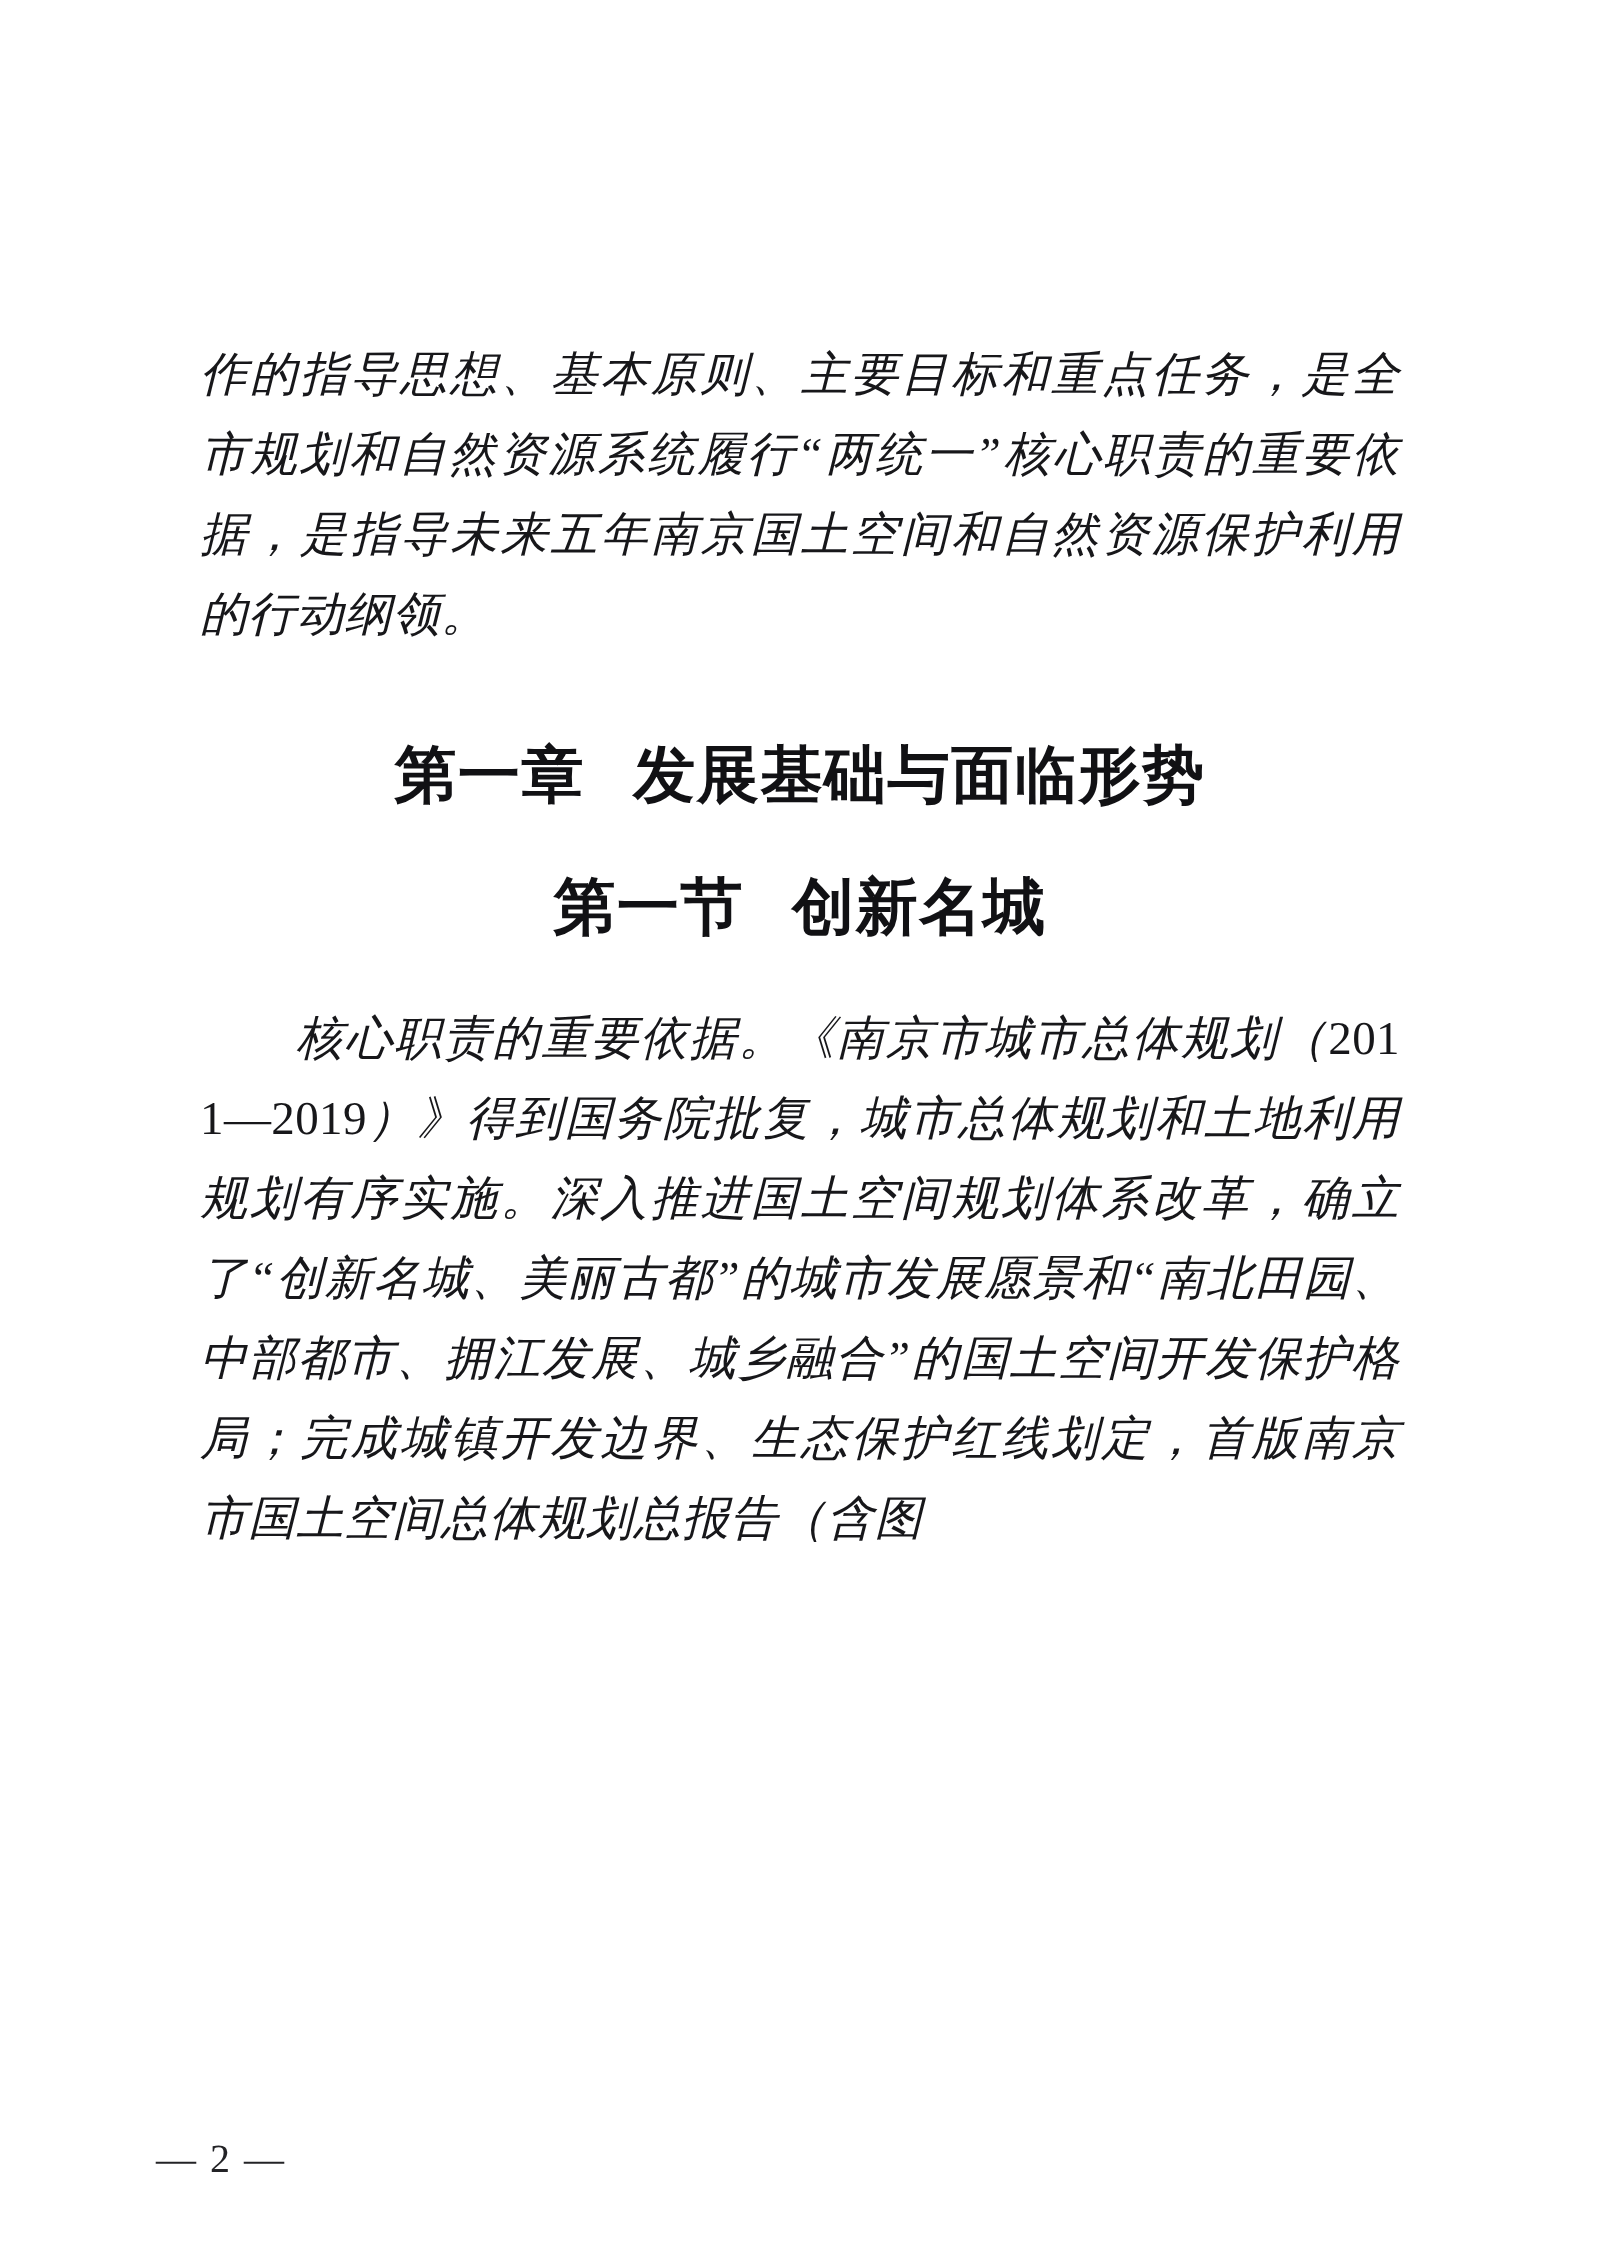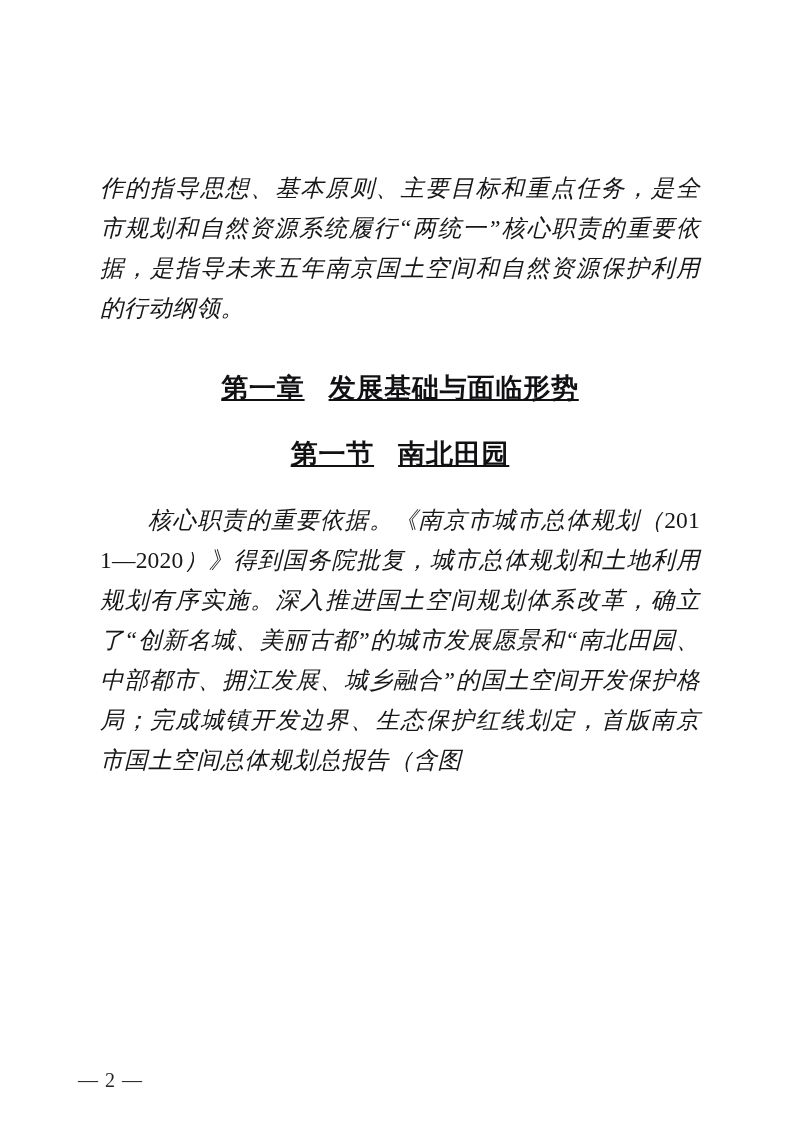--- a/index.html
+++ b/index.html
@@ -53,28 +53,27 @@
     font-style: normal;
     font-family: "Liberation Serif", "DejaVu Serif", serif;
     letter-spacing: 0.2px;
   }
 
   
   .heading-chapter,
   .heading-section {
     font-family: "Liberation Sans", "DejaVu Sans", sans-serif;
     font-weight: 700;
-    font-size: 27px;
+    font-size: 31px;
     line-height: 40px;
     text-align: center;
     color: #111114;
     margin: 0;
     font-style: normal;
     letter-spacing: 0.8px;
-    text-decoration: underline;
   }
 
   .heading-chapter .gap,
   .heading-section .gap {
     display: inline-block;
     width: 24px;
   }
 
   
   .spacer-1 { height: 40px; }   
@@ -115,27 +114,27 @@
 
     <div class="spacer-1"></div>
 
     <h1 class="heading-chapter">
       <span>第一章</span><span class="gap"></span><span>发展基础与面临形势</span>
     </h1>
 
     <div class="spacer-2"></div>
 
     <h2 class="heading-section">
-      <span>第一节</span><span class="gap"></span><span>南北田园</span>
+      <span>第一节</span><span class="gap"></span><span>创新名城</span>
     </h2>
 
     <div class="spacer-3"></div>
 
 
-    <p class="para indent"><span>核心职责的重要依据。《南京市城市总体规划（</span><span class="num">2011</span><span class="num">—</span><span class="num">2020</span><span>）》得到国务院批复，城市总体规划和土地利用规划有序实施。深入推进国土空间规划体系改革，确立了“创新名城、美丽古都”的城市发展愿景和“南北田园、中部都市、拥江发展、城乡融合”的国土空间开发保护格局；完成城镇开发边界、生态保护红线划定，首版南京市国土空间总体规划总报告（含图</span></p>
+    <p class="para indent"><span>核心职责的重要依据。《南京市城市总体规划（</span><span class="num">2011</span><span class="num">—</span><span class="num">2019</span><span>）》得到国务院批复，城市总体规划和土地利用规划有序实施。深入推进国土空间规划体系改革，确立了“创新名城、美丽古都”的城市发展愿景和“南北田园、中部都市、拥江发展、城乡融合”的国土空间开发保护格局；完成城镇开发边界、生态保护红线划定，首版南京市国土空间总体规划总报告（含图</span></p>
 
   </div>
 
   <div class="footer">
     <div class="page-number">— 2 —</div>
   </div>
 
 </div>
 
 </body></html>

